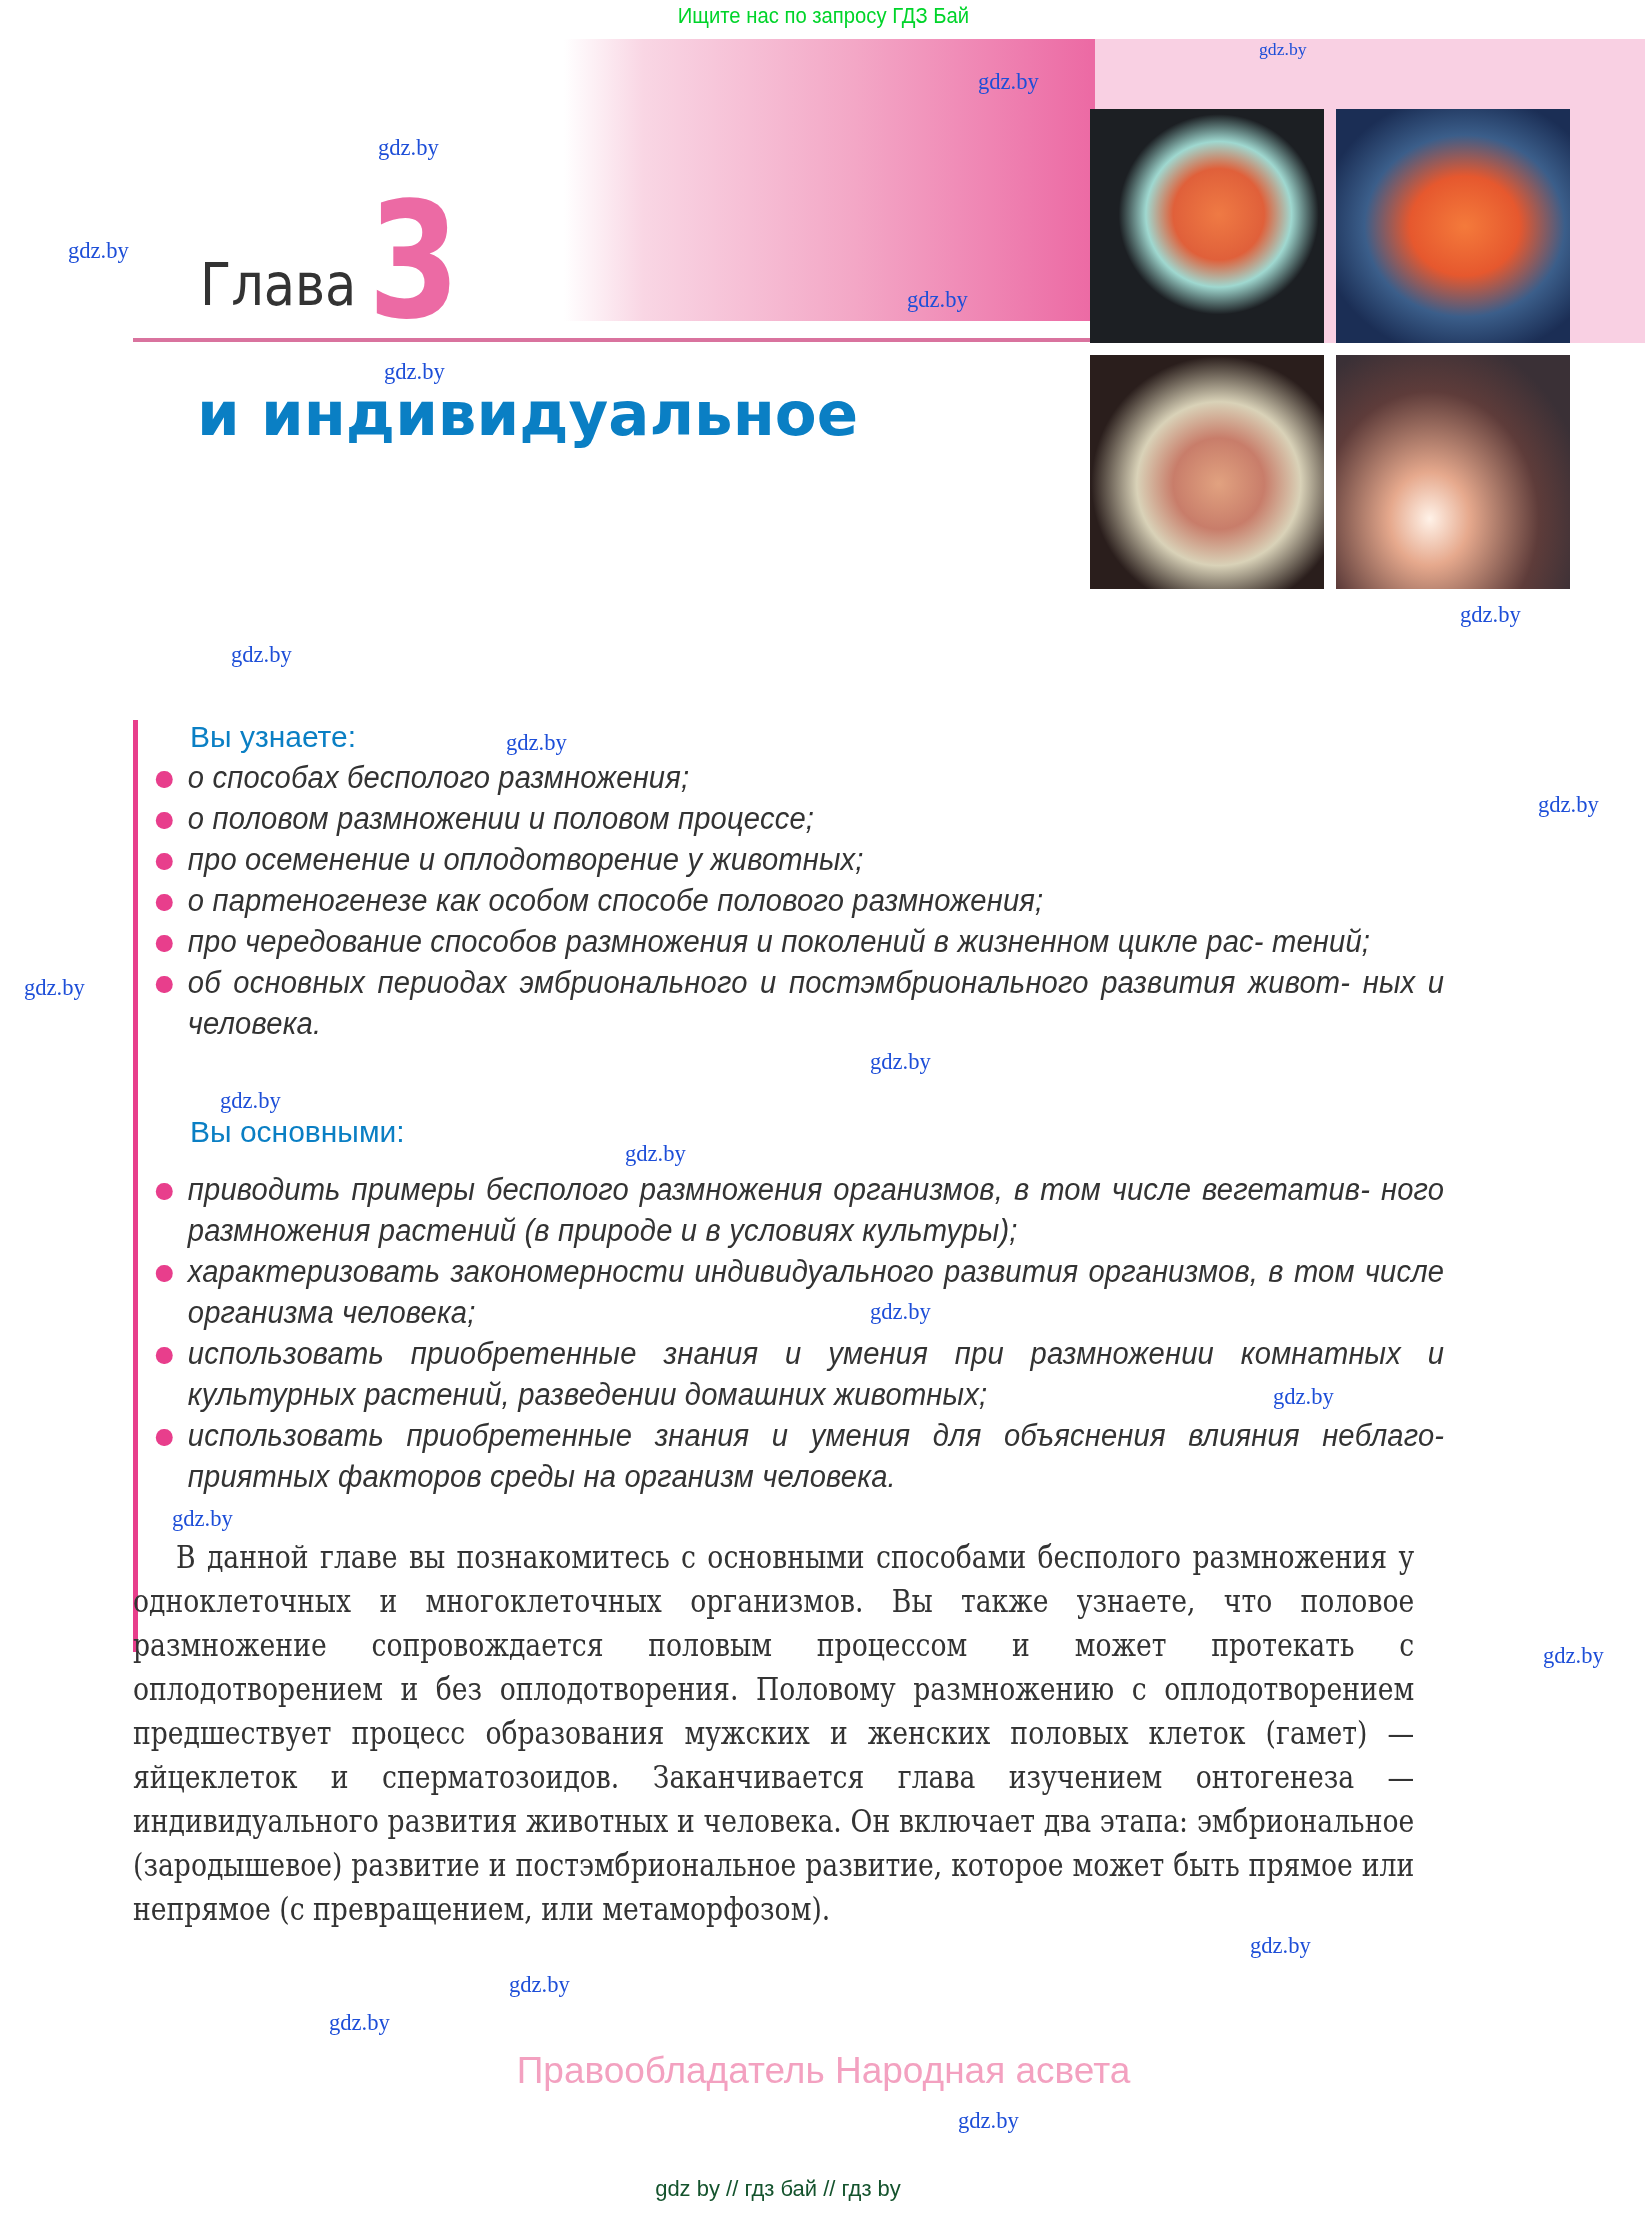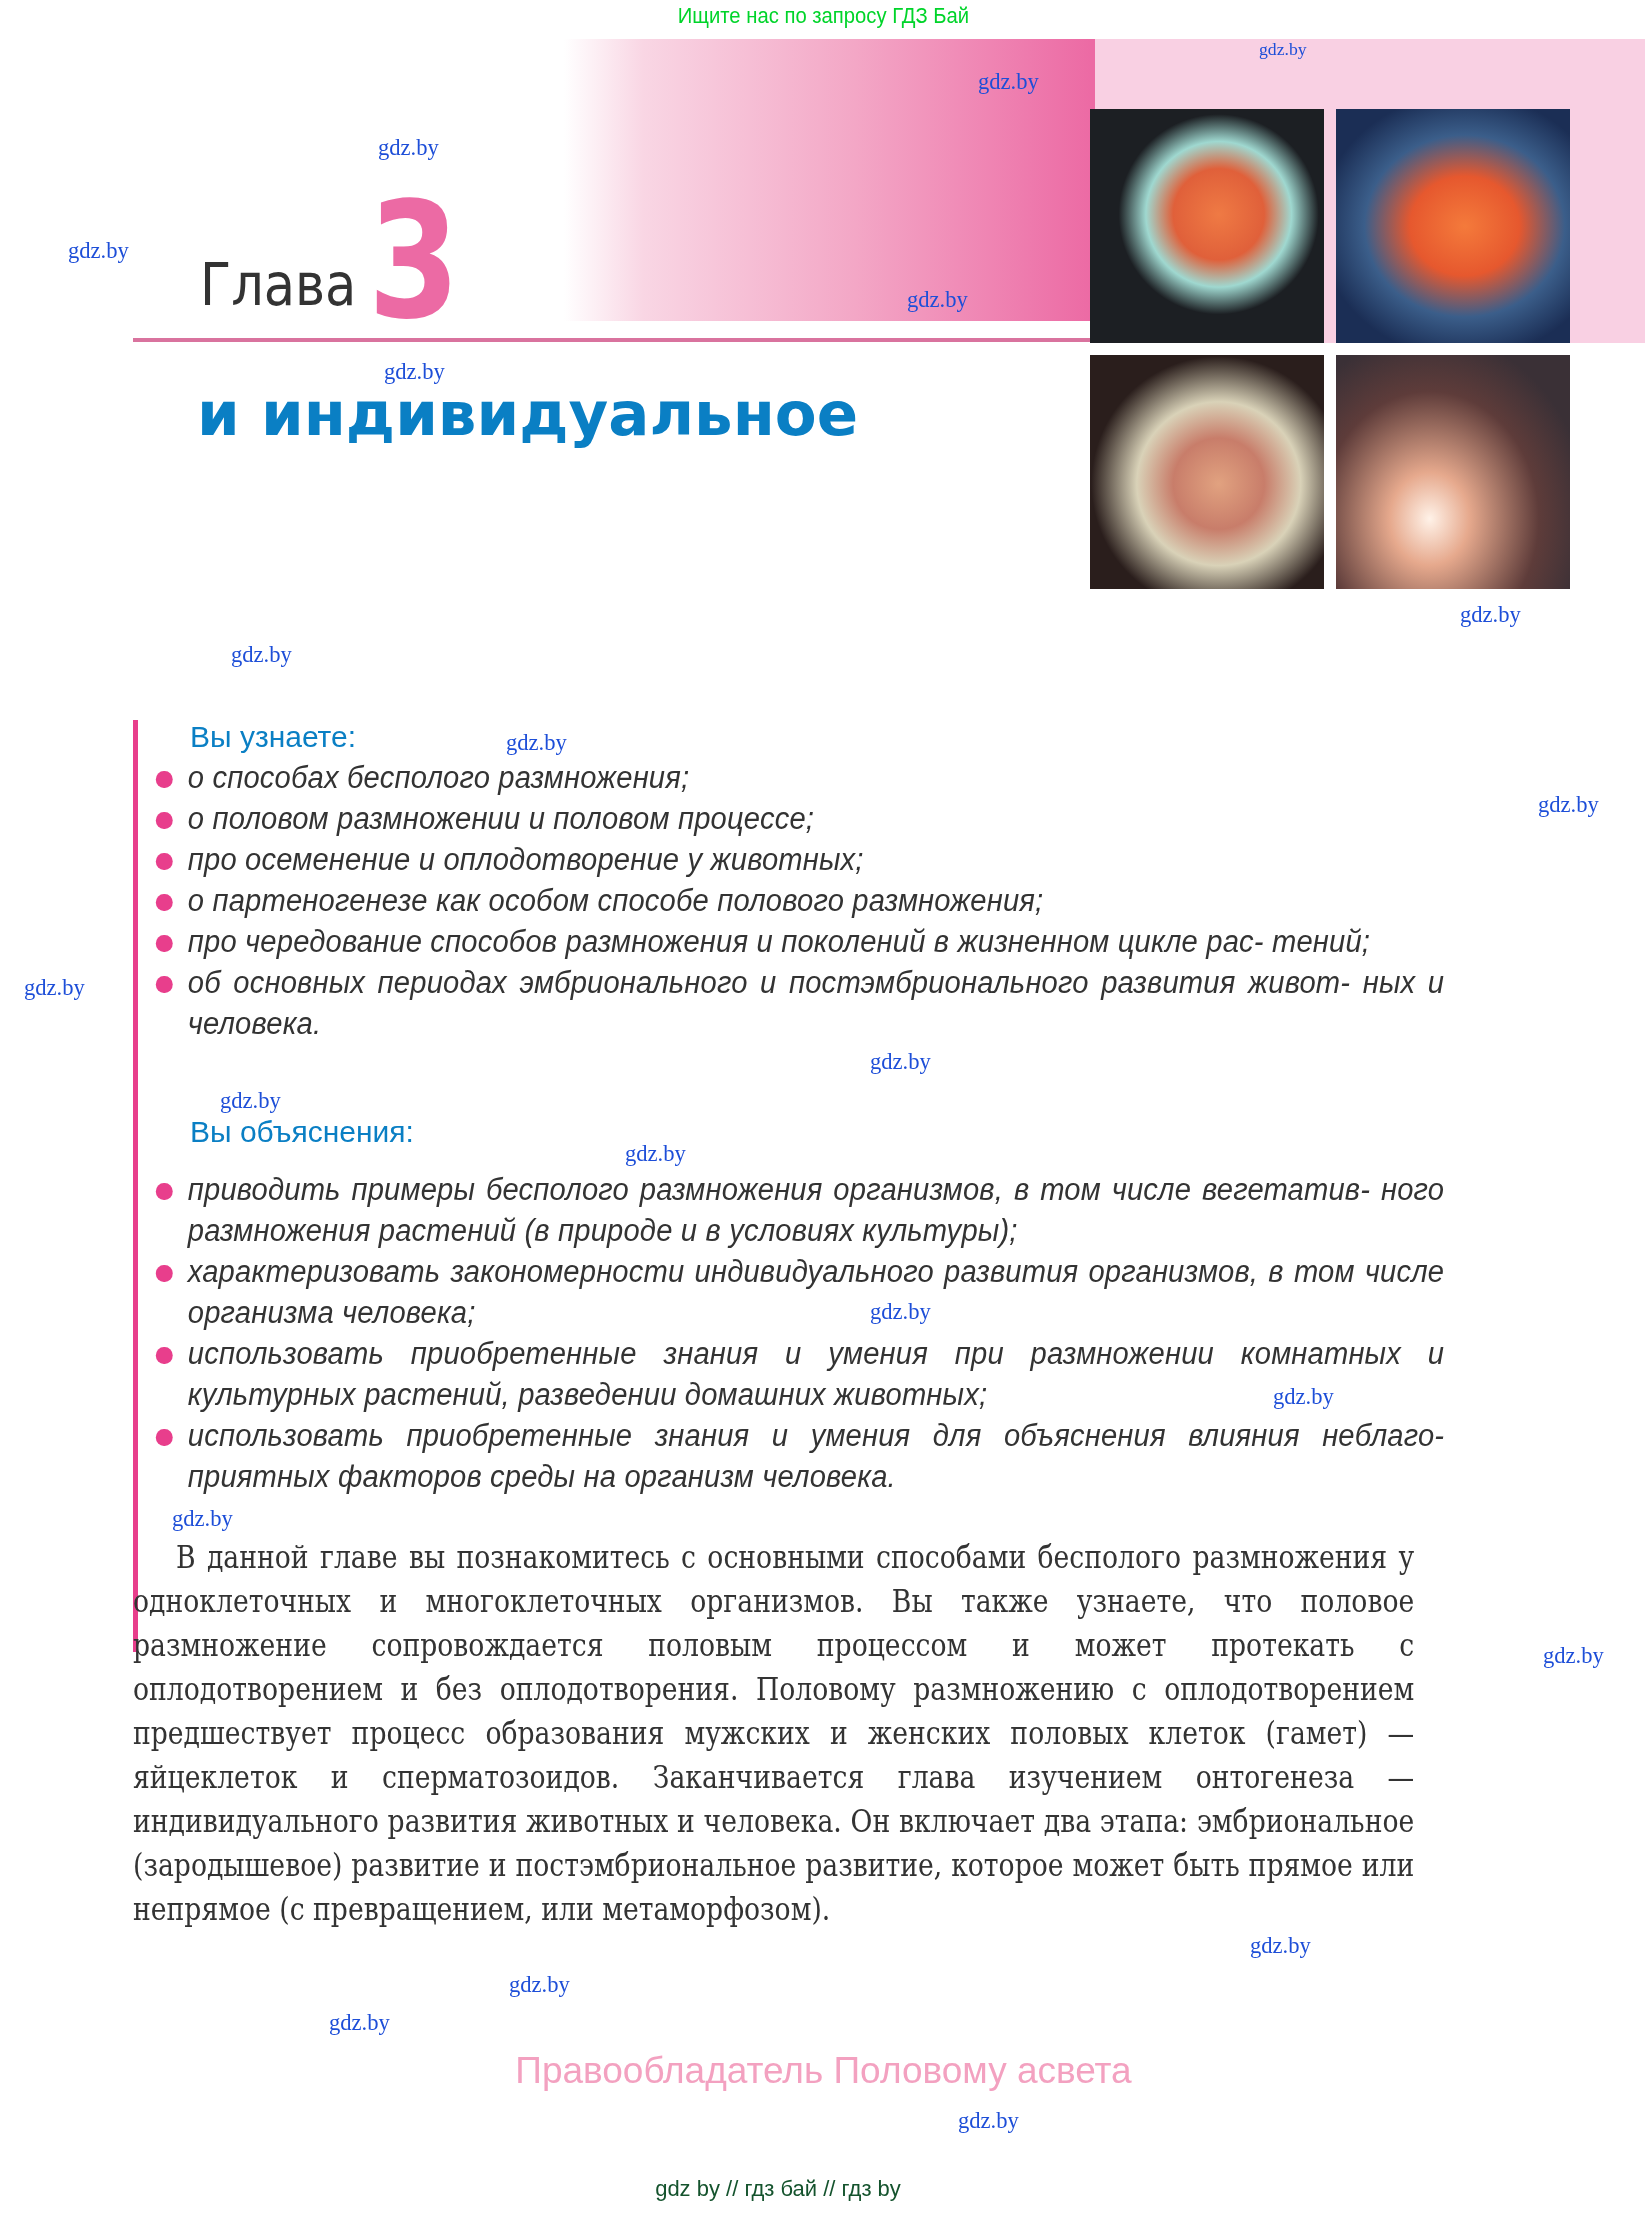--- a/index.html
+++ b/index.html
@@ -60,33 +60,33 @@
 <div class="abs section-h" style="left:190px; top:720px;">Вы узнаете:</div>
 <div class="abs list" style="top:757px;">
   <div class="item"><span class="bullet"></span><span>о способах бесполого размножения;</span></div>
   <div class="item"><span class="bullet"></span><span>о половом размножении и половом процессе;</span></div>
   <div class="item"><span class="bullet"></span><span>про осеменение и оплодотворение у животных;</span></div>
   <div class="item"><span class="bullet"></span><span>о партеногенезе как особом способе полового размножения;</span></div>
   <div class="item"><span class="bullet"></span><span>про чередование способов размножения и поколений в жизненном цикле рас- тений;</span></div>
   <div class="item"><span class="bullet"></span><span>об основных периодах эмбрионального и постэмбрионального развития живот- ных и человека.</span></div>
 </div>
 
-<div class="abs section-h" style="left:190px; top:1115px;">Вы объяснения:</div>
+<div class="abs section-h" style="left:190px; top:1115px;">Вы основными:</div>
 <div class="abs list" style="top:1169px;">
   <div class="item"><span class="bullet"></span><span>приводить примеры бесполого размножения организмов, в том числе вегетатив- ного размножения растений (в природе и в условиях культуры);</span></div>
   <div class="item"><span class="bullet"></span><span>характеризовать закономерности индивидуального развития организмов, в том числе организма человека;</span></div>
   <div class="item"><span class="bullet"></span><span>использовать приобретенные знания и умения при размножении комнатных и культурных растений, разведении домашних животных;</span></div>
   <div class="item"><span class="bullet"></span><span>использовать приобретенные знания и умения для объяснения влияния неблаго- приятных факторов среды на организм человека.</span></div>
 </div>
 
 <div class="abs para">
   <p>В данной главе вы познакомитесь с основными способами бесполого размножения у одноклеточных и многоклеточных организмов. Вы также узнаете, что половое размножение сопровождается половым процессом и может протекать с оплодотворением и без оплодотворения. Половому размножению с оплодотворением предшествует процесс образования мужских и женских половых клеток (гамет) — яйцеклеток и сперматозоидов. Заканчивается глава изучением онтогенеза — индивидуального развития животных и человека. Он включает два этапа: эмбриональное (зародышевое) развитие и постэмбриональное развитие, которое может быть прямое или непрямое (с превращением, или метаморфозом).</p>
 </div>
 
-<div class="abs footer-owner">Правообладатель Половому асвета</div>
+<div class="abs footer-owner">Правообладатель Народная асвета</div>
 <div class="abs footer-links">gdz by  //  гдз бай  //  гдз by</div>
 
 <div class="abs wm" style="left:978px; top:69px;">gdz.by</div>
 <div class="abs wm small" style="left:1259px; top:39px;">gdz.by</div>
 <div class="abs wm" style="left:378px; top:135px;">gdz.by</div>
 <div class="abs wm" style="left:68px; top:238px;">gdz.by</div>
 <div class="abs wm" style="left:907px; top:287px;">gdz.by</div>
 <div class="abs wm" style="left:384px; top:359px;">gdz.by</div>
 <div class="abs wm" style="left:1460px; top:602px;">gdz.by</div>
 <div class="abs wm" style="left:231px; top:642px;">gdz.by</div>

